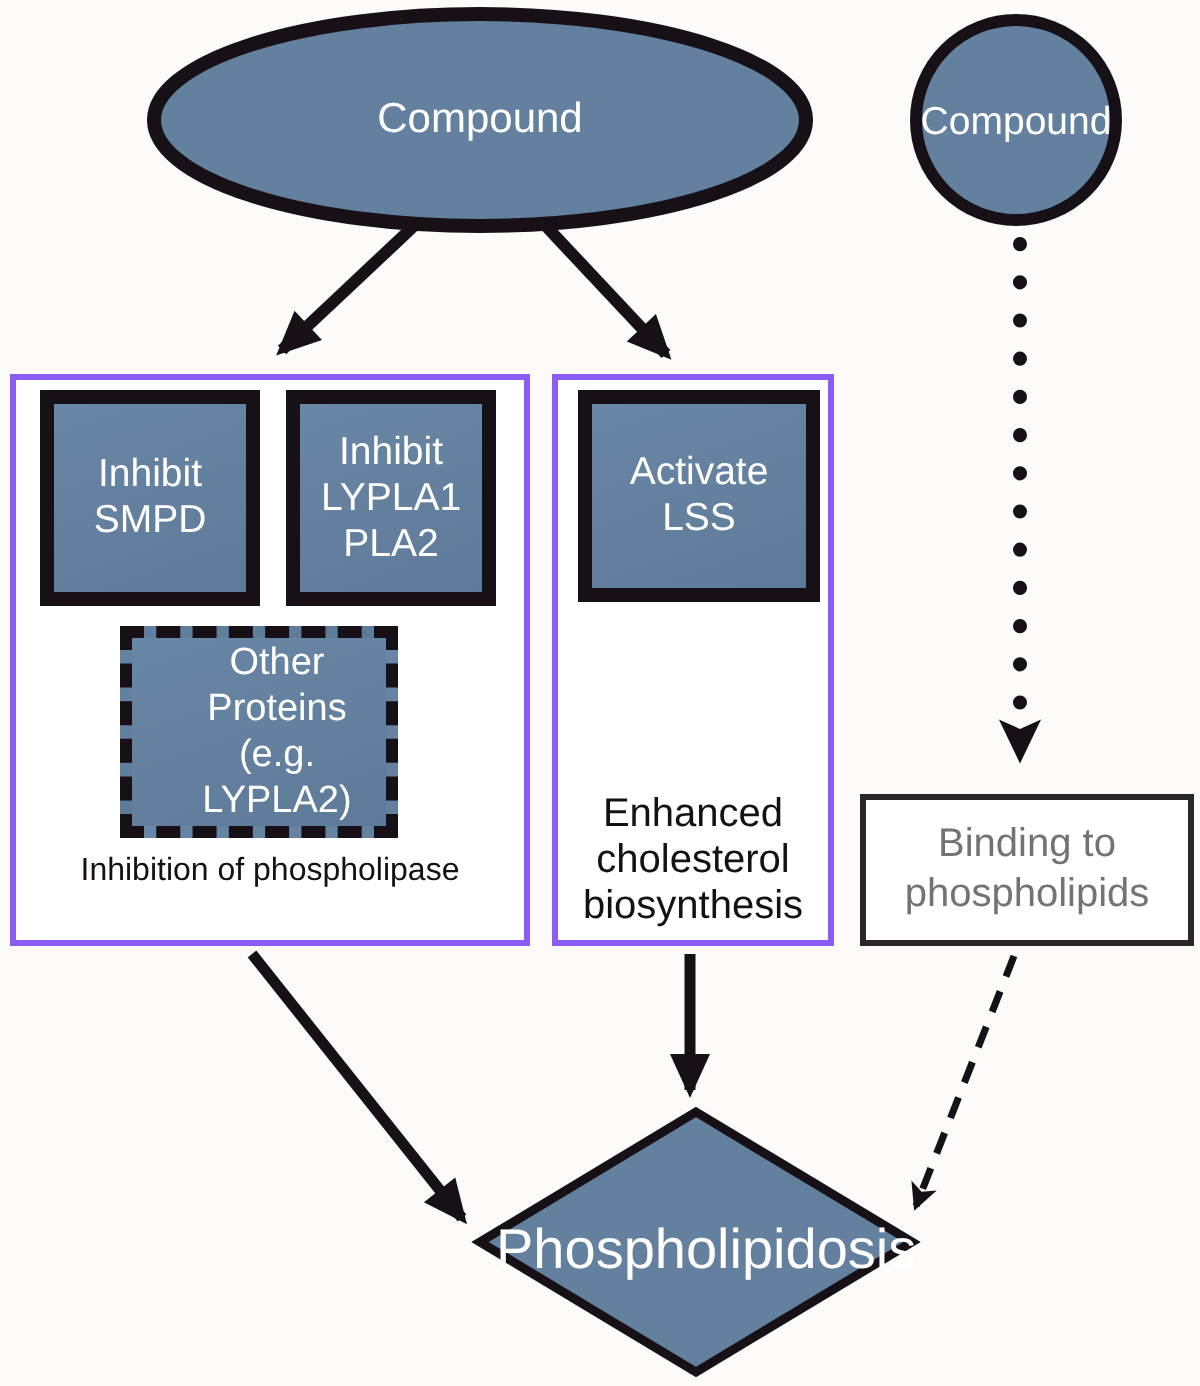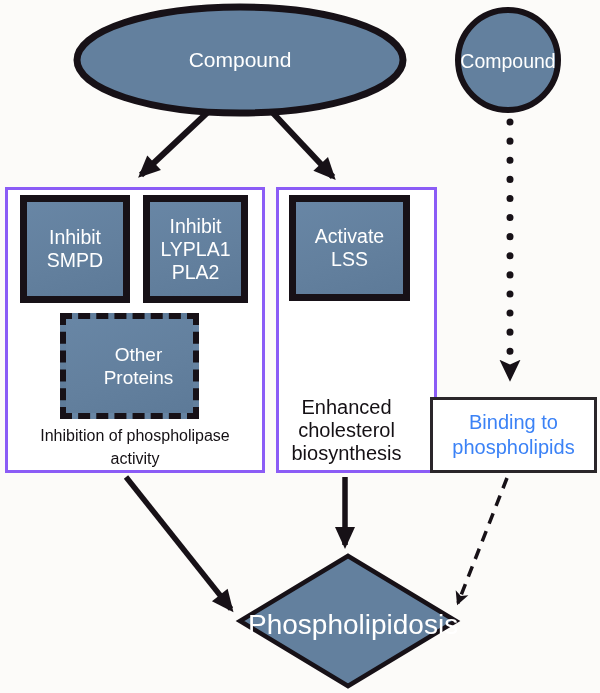--- a/index.html
+++ b/index.html
@@ -20,21 +20,21 @@
     background:linear-gradient(160deg,#6886a5 0%,#63809e 55%,#5d7a98 100%);
     border:7px solid #171117;
     display:flex;align-items:center;justify-content:center;
     color:#fff;font-size:19.5px;line-height:23px;text-align:center;
   }
   .blue-box.dashed{border:6px dashed #171117;padding-left:18px;}
   .plain-box{
     position:absolute;box-sizing:border-box;z-index:1;
     background:#ffffff;border:3px solid #2a262a;
     display:flex;align-items:center;justify-content:center;
-    color:#3b82f6;font-size:20px;line-height:25px;text-align:center;
+    color:#737373;font-size:20px;line-height:25px;text-align:center;
   }
   .line{display:block;}
   .big-label{font-size:16px;line-height:23px;color:#141014;}
 </style>
 </head>
 <body>
 
 <div class="canvas">
 
   <svg width="600" height="693" viewBox="0 0 600 693">
@@ -78,29 +78,29 @@
     <div class="blue-box" style="left:135px;top:5px;width:105px;height:108px;">
       <div>
         <span class="line">Inhibit</span>
         <span class="line">LYPLA1</span>
         <span class="line">PLA2</span>
       </div>
     </div>
     <div class="blue-box dashed" style="left:52px;top:123px;width:139px;height:106px;font-size:19px;">
       <div>
         <span class="line">Other Proteins</span>
+        <span class="line">(e.g. LYPLA2)</span>
       </div>
     </div>
     <div class="label big-label" style="left:0px;top:234px;width:254px;">
       <span class="line">Inhibition of phospholipase</span>
-      <span class="line">activity</span>
     </div>
   </div>
 
-  <div class="container-box" style="left:276px;top:187px;width:161px;height:286px;text-decoration:underline;">
+  <div class="container-box" style="left:276px;top:187px;width:141px;height:286px;text-decoration:underline;">
     <div class="blue-box" style="left:10px;top:5px;width:121px;height:106px;">
       <div>
         <span class="line">Activate</span>
         <span class="line">LSS</span>
       </div>
     </div>
     <div class="label big-label" style="left:0px;top:206px;width:135px;font-size:20px;line-height:23px;">
       <span class="line">Enhanced</span>
       <span class="line">cholesterol</span>
       <span class="line">biosynthesis</span>

